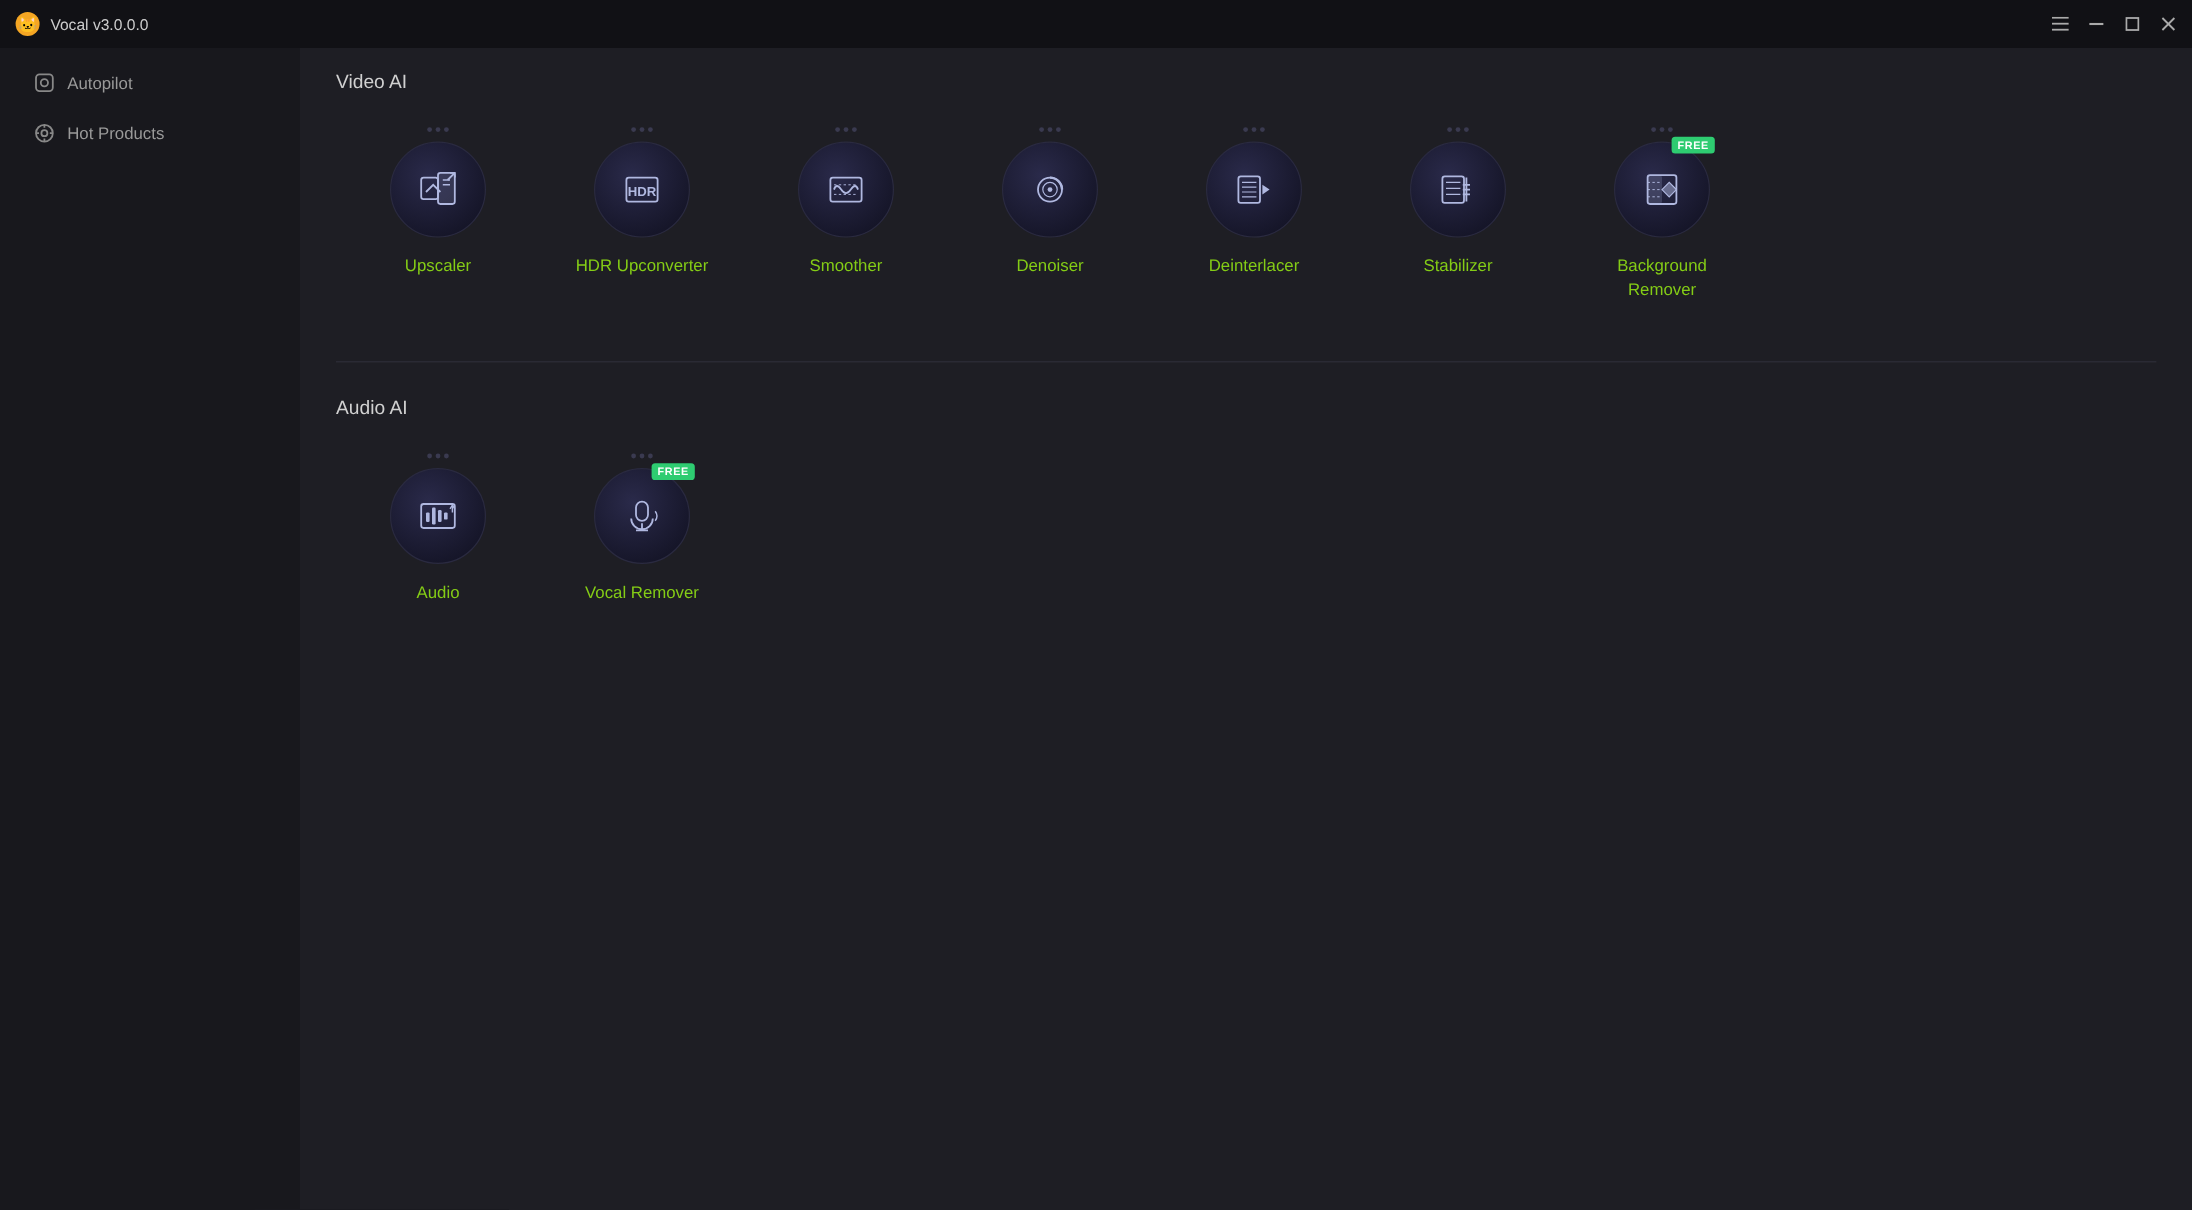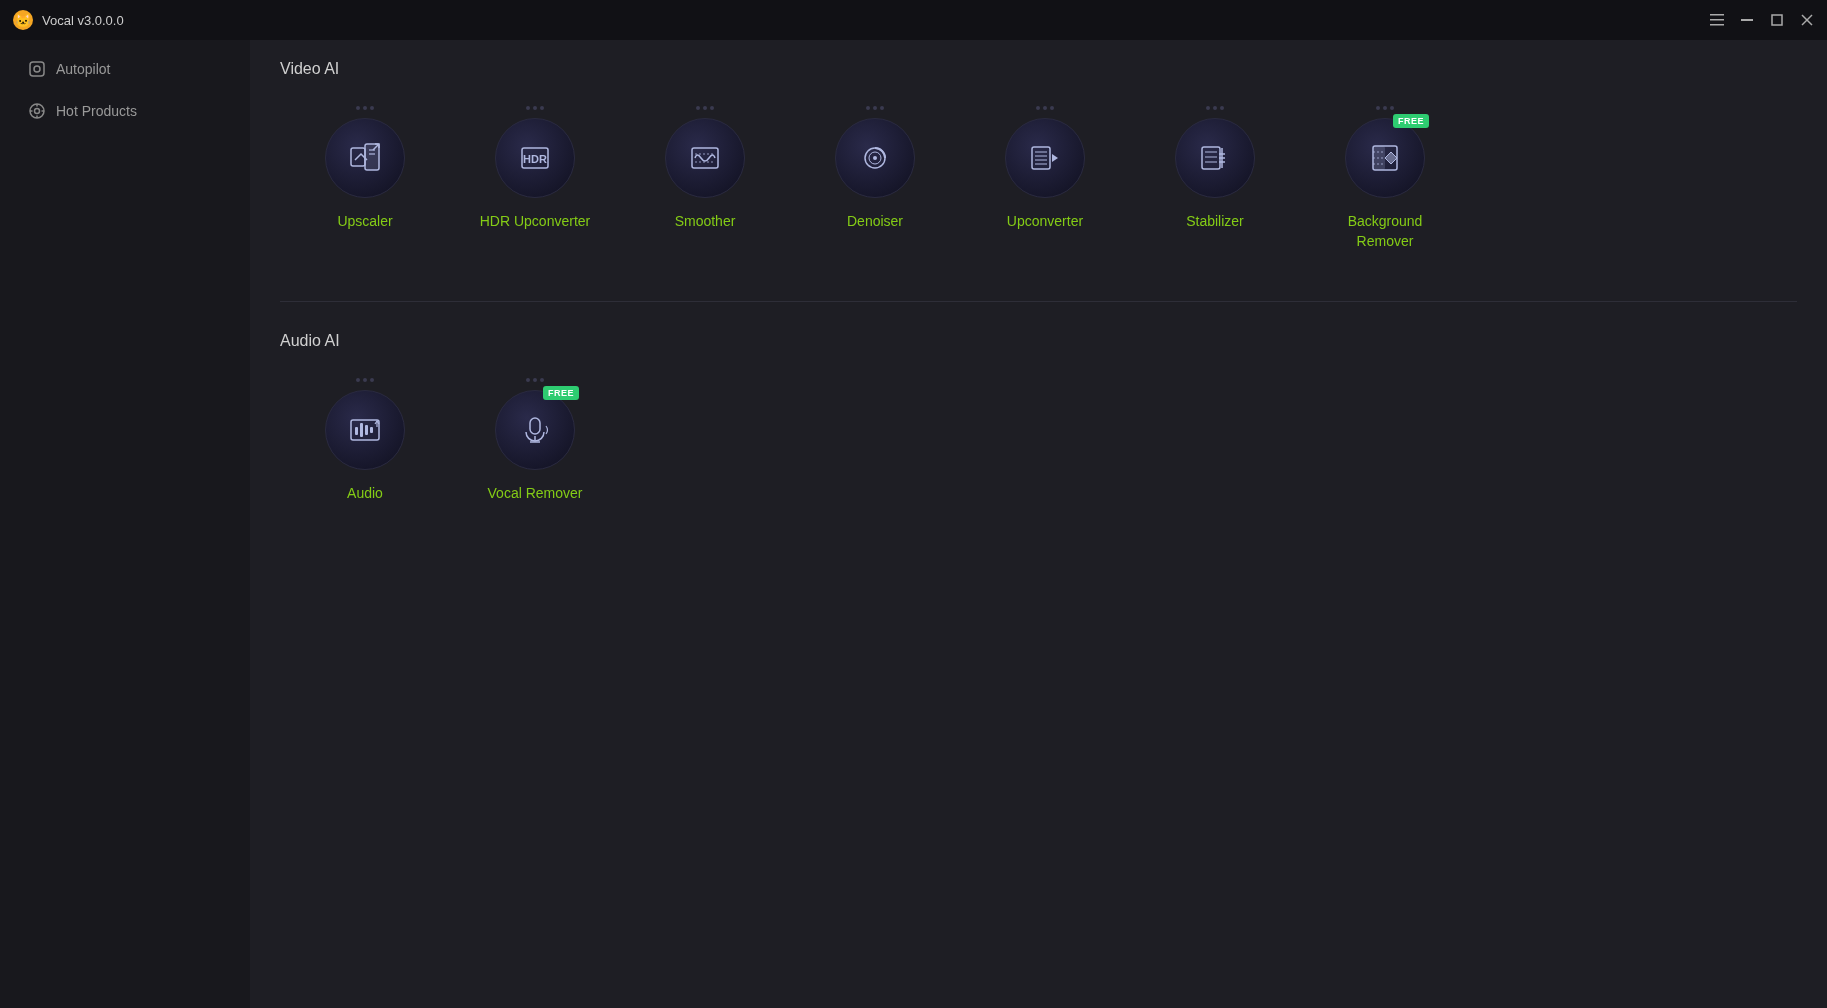--- a/index.html
+++ b/index.html
@@ -383,21 +383,21 @@
               <svg viewBox="0 0 36 36" fill="none" xmlns="http://www.w3.org/2000/svg">
                 <rect x="5" y="7" width="18" height="22" rx="2" fill="none" stroke="#b0b8e0" stroke-width="1.5"></rect>
                 <line x1="8" y1="12" x2="20" y2="12" stroke="#b0b8e0" stroke-width="1"></line>
                 <line x1="8" y1="16" x2="20" y2="16" stroke="#b0b8e0" stroke-width="1"></line>
                 <line x1="8" y1="20" x2="20" y2="20" stroke="#b0b8e0" stroke-width="1"></line>
                 <line x1="8" y1="24" x2="20" y2="24" stroke="#b0b8e0" stroke-width="1"></line>
                 <polygon points="25,14 31,18 25,22" fill="#b0b8e0"></polygon>
               </svg>
             </div>
           </div>
-          <span class="feature-label">Upconverter</span>
+          <span class="feature-label">Deinterlacer</span>
         </div>
 
         <div class="feature-card">
           <div class="card-dots">
               <div class="card-dot"></div>
               <div class="card-dot"></div>
               <div class="card-dot"></div>
             </div>
           <div class="feature-card-icon-wrap">
             <div class="feature-icon-circle">

